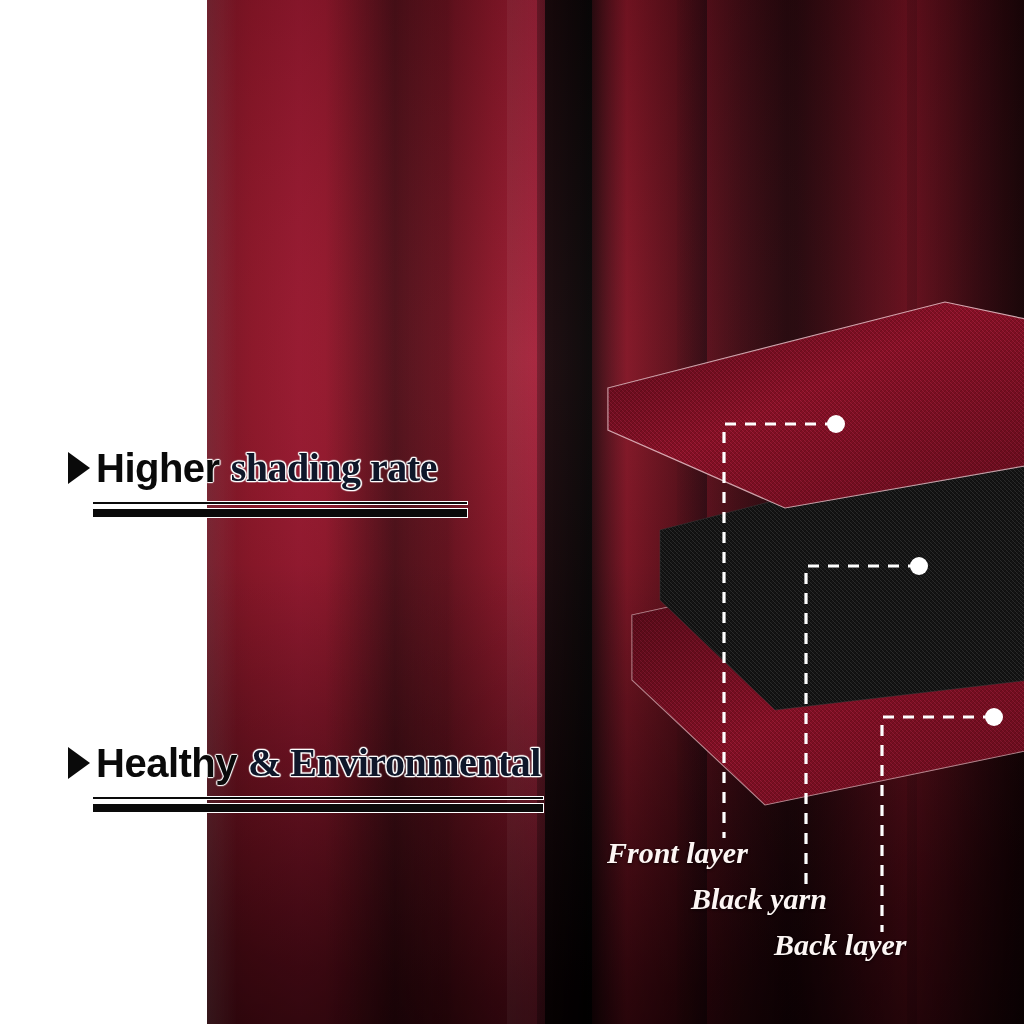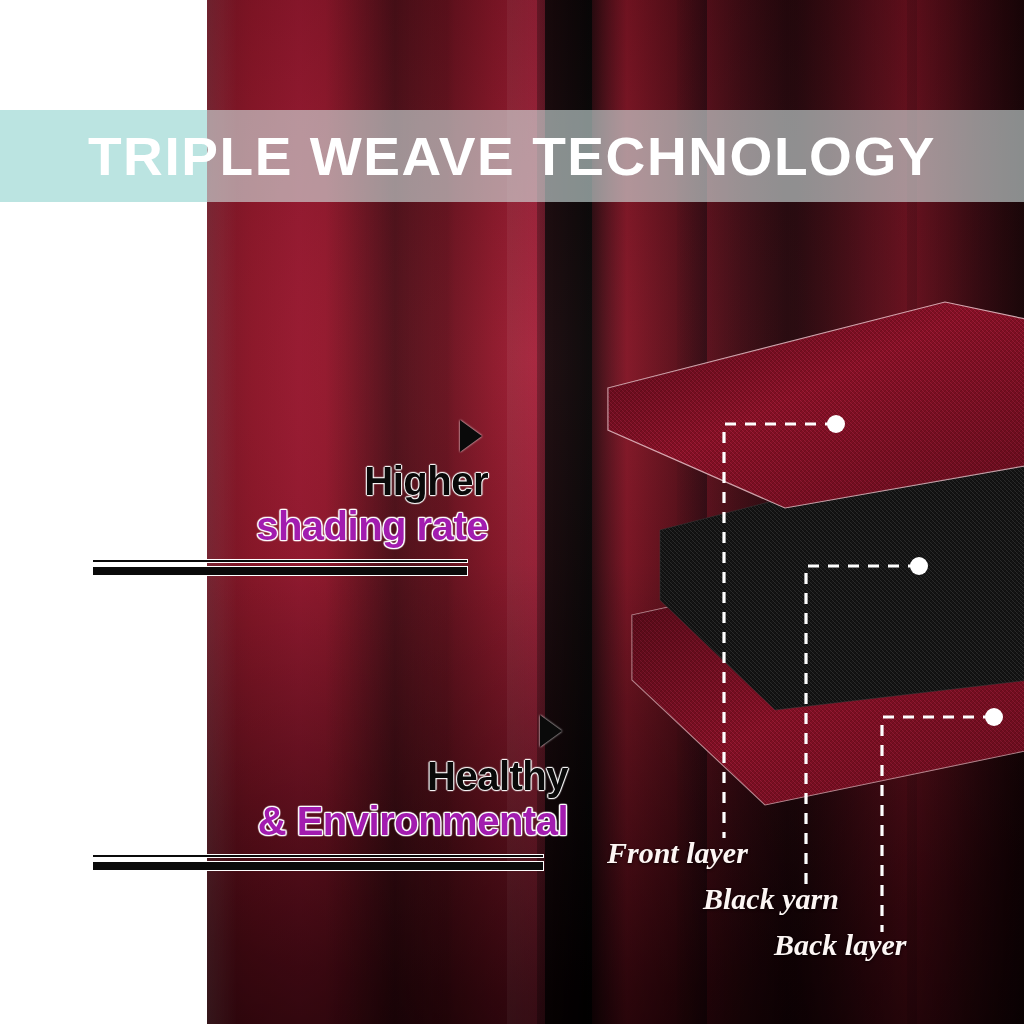--- a/index.html
+++ b/index.html
@@ -74,31 +74,31 @@
       background:rgba(214,232,230,.60);}
   .banner-title{position:absolute;left:0;top:0;width:1024px;height:92px;
       display:flex;align-items:center;justify-content:center;
       font-family:"Liberation Sans",sans-serif;
       font-weight:700;font-size:54px;letter-spacing:1.5px;color:#ffffff;
       white-space:nowrap;
       transform:scaleX(1.02);}
 
   
   .feature{position:absolute;}
-  .feat-row{display:flex;align-items:flex-end;white-space:nowrap;flex-direction:column;}
+  .feat-row{display:flex;align-items:flex-end;white-space:nowrap;}
   .tri{width:0;height:0;border-top:16px solid transparent;border-bottom:16px solid transparent;
        border-left:22px solid #0a0a0a;margin-right:6px;margin-bottom:7px;
        filter:drop-shadow(0 0 1.2px #fff);}
   .feat-strong{font-family:"Liberation Sans",sans-serif;font-weight:700;
        font-size:40px;color:#0a0a0a;letter-spacing:-.5px;
        text-shadow:0 0 2px #fff,0 0 2px #fff,1px 0 1px #fff,-1px 0 1px #fff,0 1px 1px #fff,0 -1px 1px #fff;}
-  .feat-rest{font-family:Liberation Sans, sans-serif;font-weight:700;
-       font-size:40px;color:#a21caf;letter-spacing:-.5px;margin-left:11px;
+  .feat-rest{font-family:Liberation Serif, serif;font-weight:700;
+       font-size:40px;color:#0f172a;letter-spacing:-.5px;margin-left:11px;
        text-shadow:0 0 2px #fff,0 0 2px #fff,1.2px 0 1px #fff,-1.2px 0 1px #fff,0 1.2px 1px #fff,0 -1.2px 1px #fff,
-                   1px 1px 1px #fff,-1px -1px 1px #fff,1px -1px 1px #fff,-1px 1px 1px #fff;}
+                   1px 1px 1px #fff,-1px -1px 1px #fff,1px -1px 1px #fff,-1px 1px 1px #fff;margin-top:24px;}
   .rule-wrap{margin-top:10px;margin-left:24px;}
   .rule-thin{height:4px;background:#0a0a0a;border:1px solid #ffffff;box-sizing:border-box;}
   .rule-thick{height:10px;background:#0a0a0a;border:1px solid #ffffff;box-sizing:border-box;margin-top:3px;}
 
   
   .diagram{position:absolute;left:560px;top:280px;width:470px;height:560px;}
   .diagram svg{position:absolute;left:0;top:0;overflow:visible;}
 
   
   .callouts{position:absolute;left:16px;top:0;width:1024px;height:1024px;pointer-events:none;}
@@ -175,29 +175,24 @@
         <path d="M820 424 L708 424 L708 838"></path>
         <path d="M903 566 L790 566 L790 884"></path>
         <path d="M978 717 L866 717 L866 932"></path>
       </g>
       <circle cx="820" cy="424" r="9" fill="#ffffff"></circle>
       <circle cx="903" cy="566" r="9" fill="#ffffff"></circle>
       <circle cx="978" cy="717" r="9" fill="#ffffff"></circle>
     </svg>
 
     <div class="lbl" style="left:591px;top:836px;">Front layer</div>
-    <div class="lbl" style="left:675px;top:882px;margin-left:12px;">Black yarn</div>
+    <div class="lbl" style="left:675px;top:882px;">Black yarn</div>
     <div class="lbl" style="left:758px;top:928px;">Back layer</div>
   </div>
 
-  <div class="banner">
-    <div class="banner-teal"></div>
-    <div class="banner-glass"></div>
-    <div class="banner-title">TRIPLE WEAVE TECHNOLOGY</div>
-  </div>
 
   <div class="feature" style="left:68px;top:420px;width:420px;">
     <div class="feat-row">
       <span class="tri"></span>
       <span class="feat-strong">Higher</span>
       <span class="feat-rest">shading rate</span>
     </div>
     <div class="rule-wrap" style="width:376px;">
       <div class="rule-thin"></div>
       <div class="rule-thick"></div>

